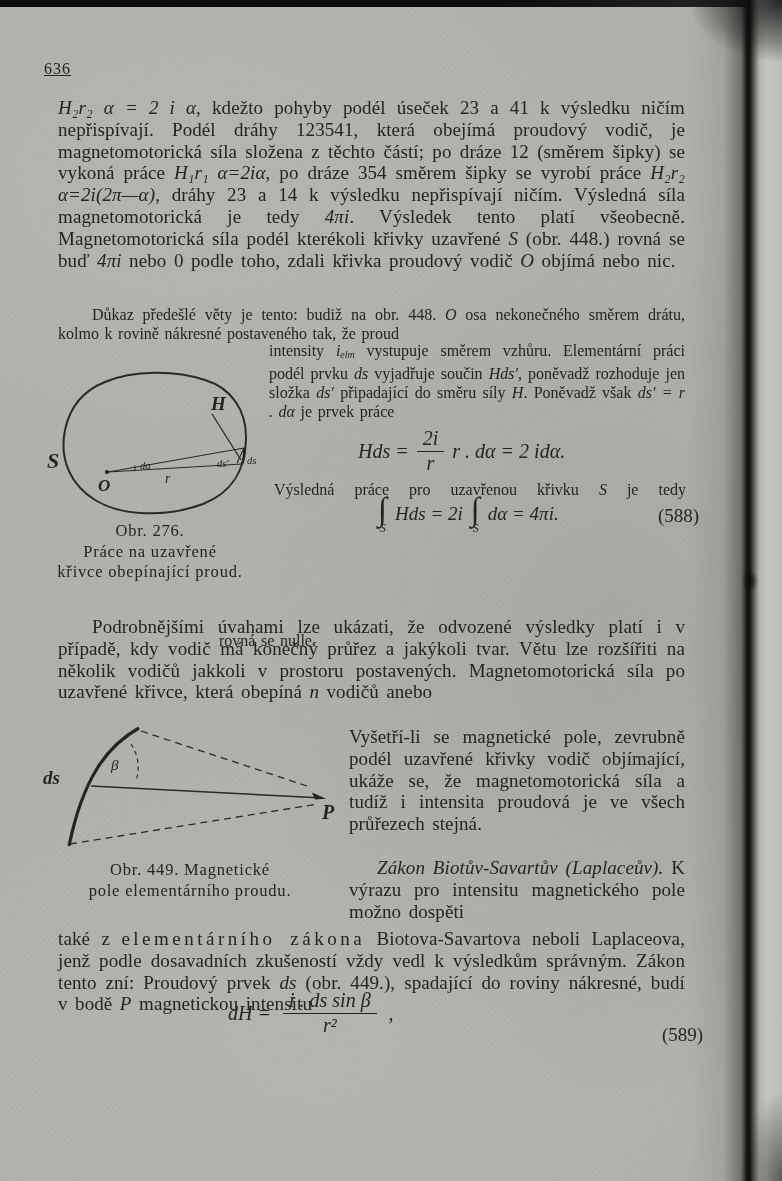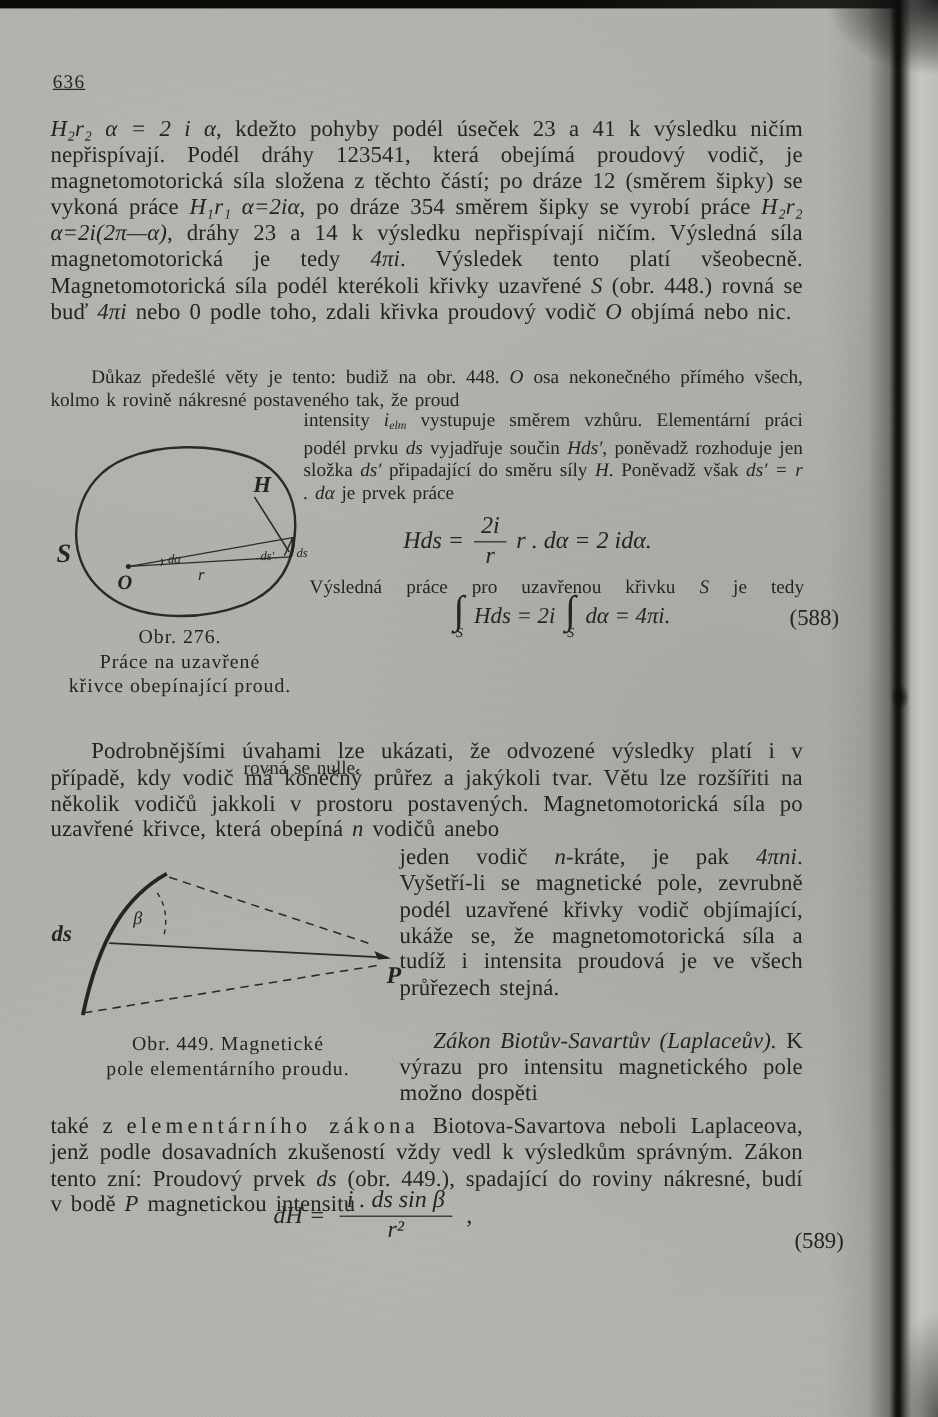--- a/index.html
+++ b/index.html
@@ -17,21 +17,21 @@
   .right-edge{position:absolute;top:0;right:0;width:95px;height:100%;
     background:linear-gradient(90deg,
       rgba(35,33,30,0) 0%, rgba(35,33,30,.10) 38%, rgba(25,24,22,.42) 57%,
       #161514 63%, #121211 66%, #585651 70%, #b4b2ae 76%, #c7c5c1 84%, #bfbdb9 100%);}
   .corner-shadow{position:absolute;top:0;right:0;width:130px;height:95px;
     background:radial-gradient(ellipse 120px 80px at 100% 0%, rgba(8,8,7,.85), rgba(8,8,7,.3) 55%, transparent 78%);}
   .bottom-corner{position:absolute;bottom:0;right:0;width:60px;height:130px;
     background:radial-gradient(ellipse 55px 120px at 100% 100%, rgba(8,8,7,.55), transparent 75%);}
   .edge-nick{position:absolute;top:570px;right:24px;width:16px;height:22px;border-radius:50%;
     background:radial-gradient(ellipse at center, rgba(10,10,9,.8), transparent 70%);}
-  .txt{position:absolute;text-align:justify;}
+  .txt{position:absolute;text-align:justify;margin-left:16px;}
   .body-t{font-size:19px;line-height:21.8px;word-spacing:2.6px;letter-spacing:.1px;}
   .petit{font-size:16px;line-height:18.7px;word-spacing:1.6px;}
   .indent1{text-indent:34px;}
   .indent2{text-indent:28px;}
   .nowrapline{white-space:nowrap;text-align:left;}
   .spreadline{text-align:justify;text-align-last:justify;}
   .it{font-style:italic;}
   .sub{font-size:.62em;vertical-align:-.25em;}
   .sp{letter-spacing:3.5px;}
   .bigi{font-size:1.7em;font-style:italic;line-height:0;vertical-align:-.18em;}
@@ -54,21 +54,21 @@
 <body>
 
 <div class="page">
 
   <div class="top-band"></div>
 
   <div class="pagenum" style="left:44px;top:60px;">636</div>
 
   <div class="txt body-t" style="left:42px;top:97px;width:627px;"><span class="it">H₂r₂ α = 2 i α</span><span>, kdežto pohyby podél úseček 23 a 41 k výsledku ničím nepřispívají. Podél dráhy 123541, která obejímá proudový vodič, je magnetomotorická síla složena z těchto částí; po dráze 12 (směrem šipky) se vykoná práce </span><span class="it">H₁r₁ α=2iα</span><span>, po dráze 354 směrem šipky se vyrobí práce </span><span class="it">H₂r₂ α=2i(2π—α)</span><span>, dráhy 23 a 14 k výsledku nepřispívají ničím. Výsledná síla magnetomotorická je tedy </span><span class="it">4πi</span><span>. Výsledek tento platí všeobecně. Magnetomotorická síla podél kterékoli křivky uzavřené </span><span class="it">S</span><span> (obr. 448.) rovná se buď </span><span class="it">4πi</span><span> nebo 0 podle toho, zdali křivka proudový vodič </span><span class="it">O</span><span> objímá nebo nic.</span></div>
 
-  <div class="txt petit indent1" style="left:42px;top:306px;width:627px;"><span>Důkaz předešlé věty je tento: budiž na obr. 448. </span><span class="it">O</span><span> osa nekonečného přímého všech, kolmo k rovině nákresné postaveného tak, že proud</span></div>
+  <div class="txt petit indent1" style="left:42px;top:306px;width:627px;"><span>Důkaz předešlé věty je tento: budiž na obr. 448. </span><span class="it">O</span><span> osa nekonečného směrem drátu, kolmo k rovině nákresné postaveného tak, že proud</span></div>
 
   <div class="txt petit" style="left:253px;top:342px;width:416px;"><span>intensity </span><span class="it">i</span><span class="it sub">elm</span><span> vystupuje směrem vzhůru. Elementární práci podél prvku </span><span class="it">ds</span><span> vyjadřuje součin </span><span class="it">Hds′</span><span>, poněvadž rozhoduje jen složka </span><span class="it">ds′</span><span> připadající do směru síly </span><span class="it">H</span><span>. Poněvadž však </span><span class="it">ds′ = r . dα</span><span> je prvek práce</span></div>
 
   <svg style="left:45px;top:368px;" width="215" height="152" viewBox="0 0 215 152">
     <path d="M60,14 C88,2 130,2 160,12 C186,20 202,42 201,72 C200,102 188,124 158,136 C120,150 76,148 50,132 C26,117 14,92 20,62 C25,38 40,22 60,14 Z" fill="none" stroke="#2b2925" stroke-width="2"></path>
     <circle cx="62" cy="104" r="2.1" fill="#26241f"></circle>
     <line x1="63" y1="104" x2="197" y2="96" stroke="#2b2925" stroke-width="1.1"></line>
     <line x1="63" y1="104" x2="199" y2="80" stroke="#2b2925" stroke-width="1.1"></line>
     <path d="M197,96 C199,91 200,86 199,80" fill="none" stroke="#26241f" stroke-width="2.6"></path>
     <line x1="199" y1="80" x2="192" y2="95" stroke="#2b2925" stroke-width="1.1"></line>
@@ -82,21 +82,21 @@
     <text x="202" y="96" font-size="10.5" font-style="italic">ds</text>
     <text x="166" y="42" font-size="19" font-style="italic" font-weight="bold">H</text>
   </svg>
 
   <div class="caption" style="left:45px;top:521px;width:210px;">
     <div>Obr. 276.</div>
     <div>Práce na uzavřené</div>
     <div>křivce obepínající proud.</div>
   </div>
 
-  <div class="eq" style="left:336px;top:428px;">
+  <div class="eq" style="left:358px;top:428px;">
     <span>Hds =</span>
     <span class="frac">
       <span class="num">2i</span>
       <span class="den">r</span>
     </span>
     <span>r . dα = 2 idα.</span>
   </div>
 
   <div class="txt petit spreadline" style="left:258px;top:481px;width:412px;"><span>Výsledná práce pro uzavřenou křivku </span><span class="it">S</span><span> je tedy</span></div>
 
@@ -111,21 +111,20 @@
       <span class="intsub">S</span>
     </span>
     <span>dα = 4πi.</span>
   </div>
   <div class="eqnum" style="left:658px;top:505px;">(588)</div>
 
   <div class="txt petit nowrapline" style="left:203px;top:632px;width:200px;"><span>rovná se nulle.</span></div>
 
   <div class="txt body-t indent1" style="left:42px;top:616px;width:627px;"><span>Podrobnějšími úvahami lze ukázati, že odvozené výsledky platí i v případě, kdy vodič má konečný průřez a jakýkoli tvar. Větu lze rozšířiti na několik vodičů jakkoli v prostoru postavených. Magnetomotorická síla po uzavřené křivce, která obepíná </span><span class="it">n</span><span> vodičů anebo</span></div>
 
-  <div class="txt body-t spreadline" style="left:333px;top:704px;width:336px;"><span>jeden vodič </span><span class="it">n</span><span>-kráte, je pak </span><span class="it">4πni</span><span>.</span></div>
   <div class="txt body-t" style="left:333px;top:726px;width:336px;"><span>Vyšetří-li se magnetické pole, zevrubně podél uzavřené křivky vodič objímající, ukáže se, že magnetomotorická síla a tudíž i intensita proudová je ve všech průřezech stejná.</span></div>
   <div class="txt body-t indent2" style="left:333px;top:857px;width:336px;"><span class="it">Zákon Biotův-Savartův (Laplaceův).</span><span> K výrazu pro intensitu magnetického pole možno dospěti</span></div>
 
   <svg style="left:35px;top:720px;" width="312" height="140" viewBox="0 0 312 140">
     <path d="M104,8 C72,26 48,58 34,126" fill="none" stroke="#26241f" stroke-width="3.2"></path>
     <line x1="56" y1="66" x2="288" y2="78" stroke="#2b2925" stroke-width="1.4"></line>
     <path d="M291,78.8 L277,72.5 L280,79.5 Z" fill="#26241f"></path>
     <line x1="106" y1="11" x2="272" y2="66" stroke="#2b2925" stroke-width="1.3" stroke-dasharray="7 5"></line>
     <line x1="35" y1="124" x2="283" y2="84" stroke="#2b2925" stroke-width="1.3" stroke-dasharray="7 5"></line>
     <path d="M96,24 Q107,40 101,62" fill="none" stroke="#2b2925" stroke-width="1.2" stroke-dasharray="4 4"></path>

